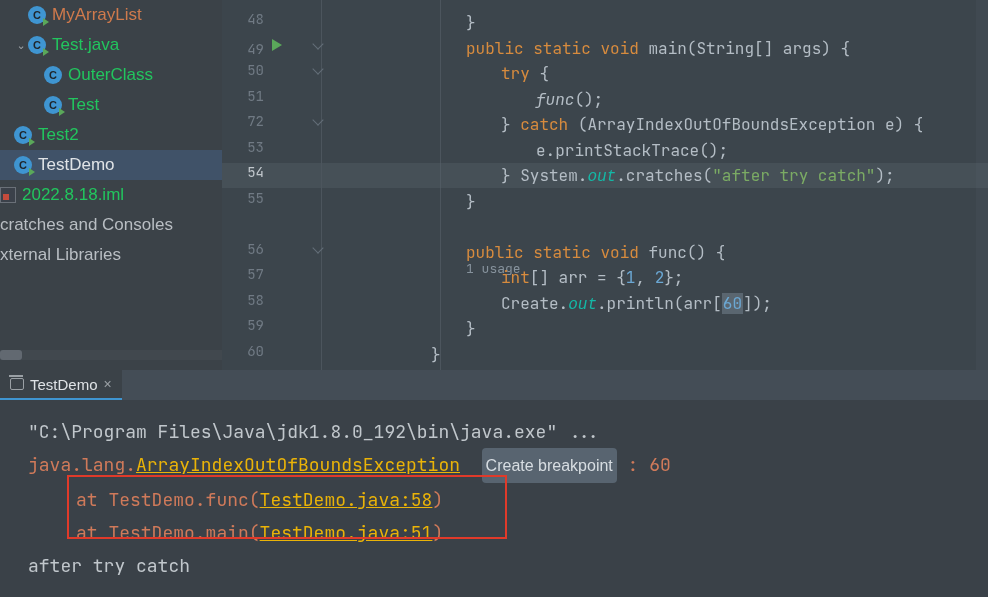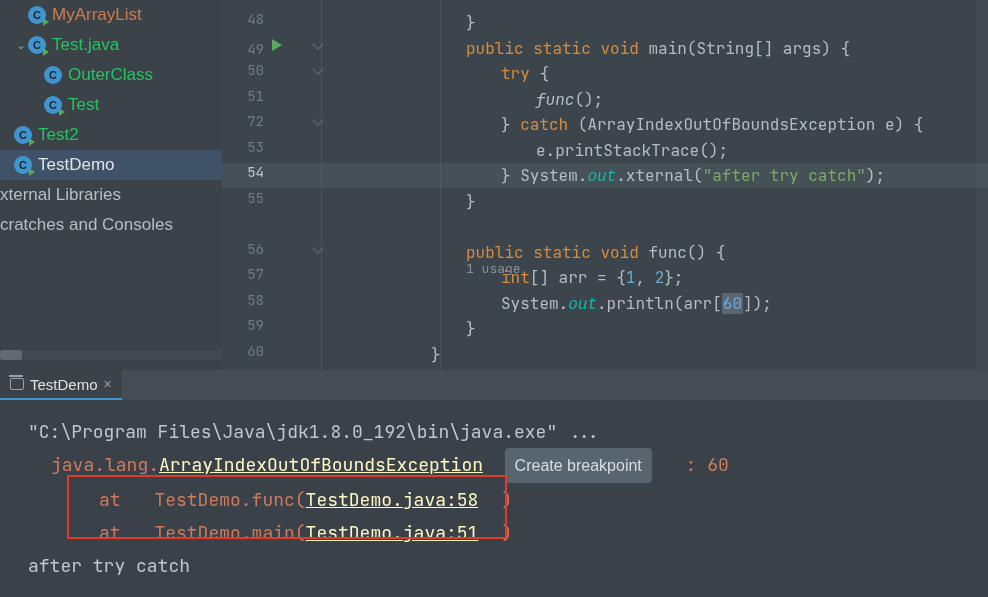--- a/index.html
+++ b/index.html
@@ -227,27 +227,27 @@
     background: #3a4148;
     font-family: "JetBrains Mono","Consolas",monospace;
     font-size: 18px;
     padding: 15px 28px;
   }
   .console-line {
     line-height: 33px;
     white-space: pre;
     color: #c1c7cc;
   }
-  .err { color: #d07a5a; margin-left: 23px; }
-  .link { color: #fef9c3; text-decoration: underline; cursor: pointer; }
+  .err { color: #d07a5a; }
+  .link { color: #eab308; text-decoration: underline; cursor: pointer; }
   .bp-pill {
     display: inline-block;
     background: #586470;
     color: #d7dde2;
-    padding: 1px 10px;
+    padding: 1px 4px;
     border-radius: 4px;
     font-family: "Segoe UI", Arial, sans-serif;
     font-size: 16px;
   }
   .red-box {
     position: absolute;
     left: 67px;
     top: 475px;
     width: 440px;
     height: 64px;
@@ -278,24 +278,28 @@
   </div>
   <div class="tree-row" style="padding-left:14px">
     <span class="icon class-run">C</span>
     <span class="lbl">Test2</span>
   </div>
   <div class="tree-row selected" style="padding-left:14px">
     <span class="icon class-run">C</span>
     <span class="lbl" style="color:#dfe3e6">TestDemo</span>
   </div>
   <div class="tree-row" style="padding-left:0px">
-    <span class="lbl dim">xternal Libraries</span>
+    <span class="iml-icon"></span>
+    <span class="lbl">2022.8.18.iml</span>
   </div>
   <div class="tree-row" style="padding-left:0px">
     <span class="lbl dim">cratches and Consoles</span>
+  </div>
+  <div class="tree-row" style="padding-left:0px">
+    <span class="lbl dim">xternal Libraries</span>
   </div>
   <div class="scroll-track">
     <div class="scroll-thumb"></div>
   </div>
 </div>
 
 <div class="editor">
   <div class="fold-line"></div>
 
   <div class="hl-line" style="top:163px"></div>
@@ -322,26 +326,26 @@
     <span class="fold-notch" style="top:244px"></span>
   </div>
 
   <div class="code-area">
     <div class="code-line" style="top:10px;left:140px"><span>}</span></div>
     <div class="code-line" style="top:36px;left:140px"><span class="kw">public</span> <span class="kw">static</span> <span class="kw">void</span> <span>main</span><span>(String[] args) {</span></div>
     <div class="code-line" style="top:61px;left:175px"><span class="kw">try</span> {</div>
     <div class="code-line" style="top:87px;left:210px"><span class="fn">func</span><span>();</span></div>
     <div class="code-line" style="top:112px;left:175px"><span>} </span><span class="kw">catch</span><span> (ArrayIndexOutOfBoundsException e) {</span></div>
     <div class="code-line" style="top:138px;left:210px"><span>e.printStackTrace();</span></div>
-    <div class="code-line" style="top:163px;left:175px"><span>} System.</span><span class="field">out</span><span>.xternal(</span><span class="str">"after try catch"</span><span>);</span></div>
+    <div class="code-line" style="top:163px;left:175px"><span>} System.</span><span class="field">out</span><span>.cratches(</span><span class="str">"after try catch"</span><span>);</span></div>
     <div class="code-line" style="top:189px;left:140px"><span>}</span></div>
     <div class="code-line usage" style="top:216px;left:140px">1 usage</div>
     <div class="code-line" style="top:240px;left:140px"><span class="kw">public</span> <span class="kw">static</span> <span class="kw">void</span> <span>func</span><span>() {</span></div>
     <div class="code-line" style="top:265px;left:175px"><span class="kw">int</span><span>[] arr = {</span><span class="num">1</span><span>, </span><span class="num">2</span><span>};</span></div>
-    <div class="code-line" style="top:291px;left:175px"><span>System.</span><span class="field">out</span><span>.println(arr[</span><span class="sel-num num">60</span><span>]);</span></div>
+    <div class="code-line" style="top:291px;left:175px"><span>Create.</span><span class="field">out</span><span>.println(arr[</span><span class="sel-num num">60</span><span>]);</span></div>
     <div class="code-line" style="top:316px;left:140px"><span>}</span></div>
     <div class="code-line" style="top:342px;left:105px"><span>}</span></div>
   </div>
 
   <div class="right-scroll"></div>
 </div>
 
 <div class="console-tabbar">
   <div class="console-tab">
     <span class="term-icon"></span>

